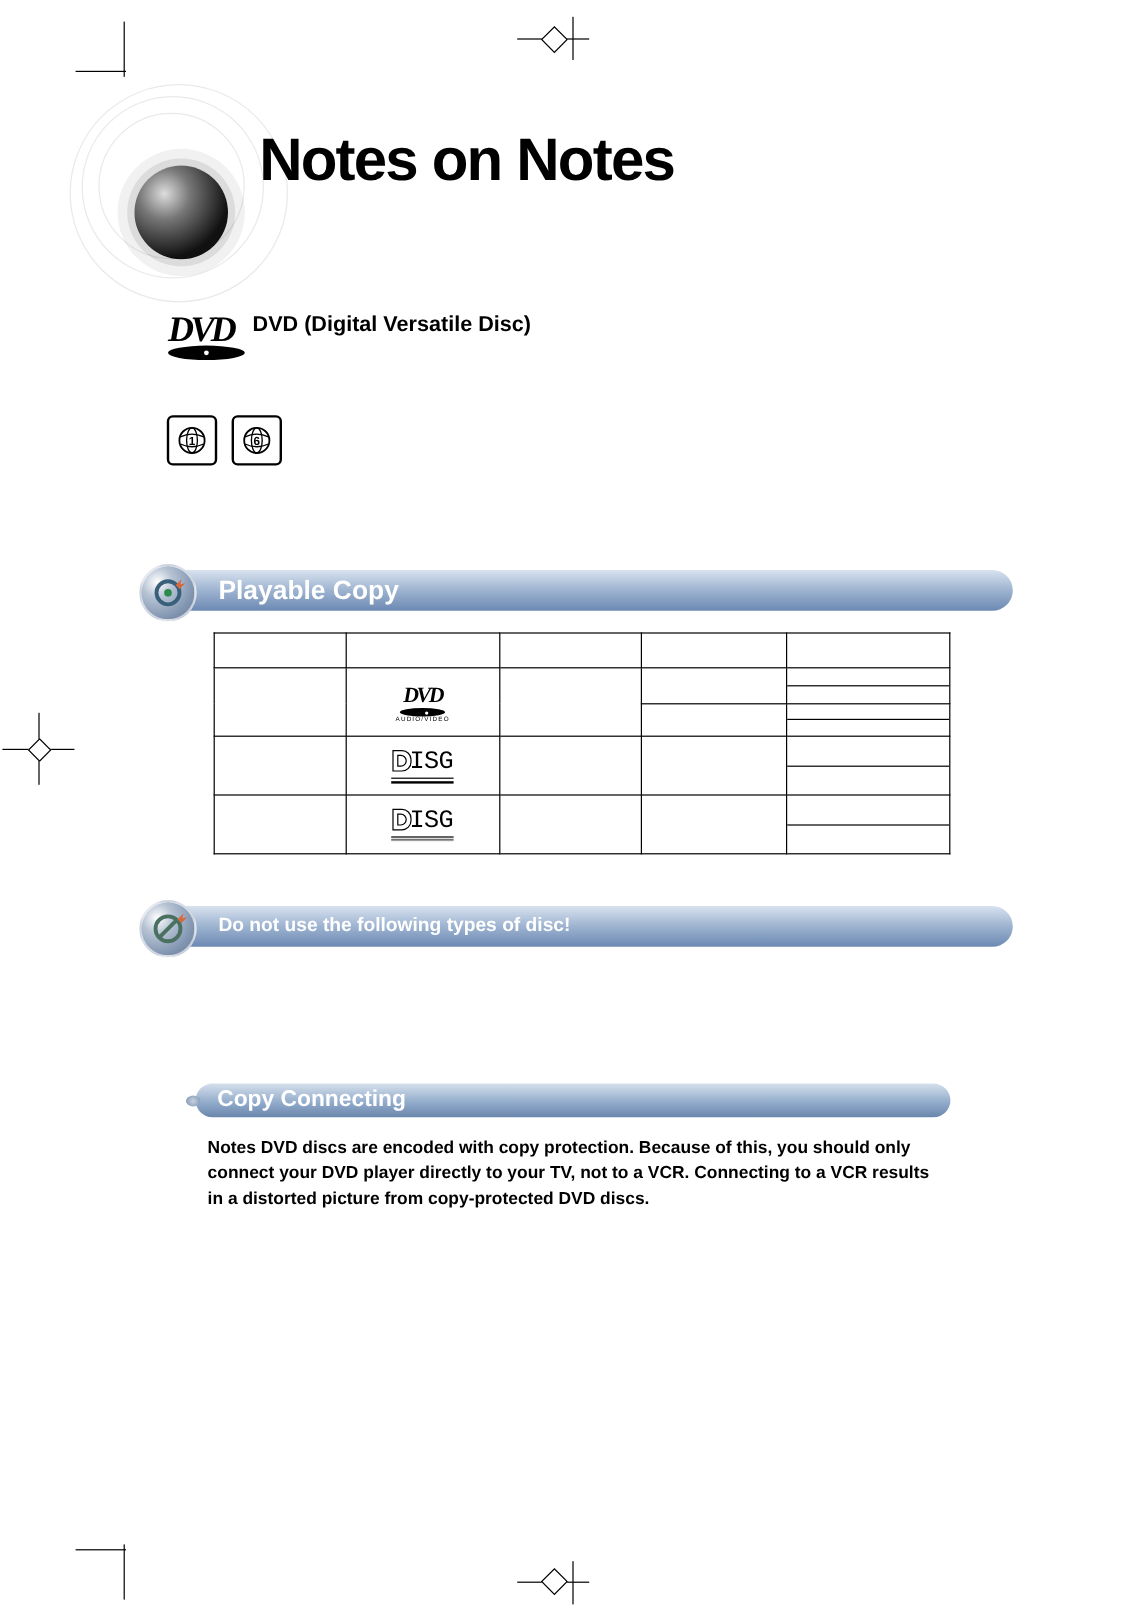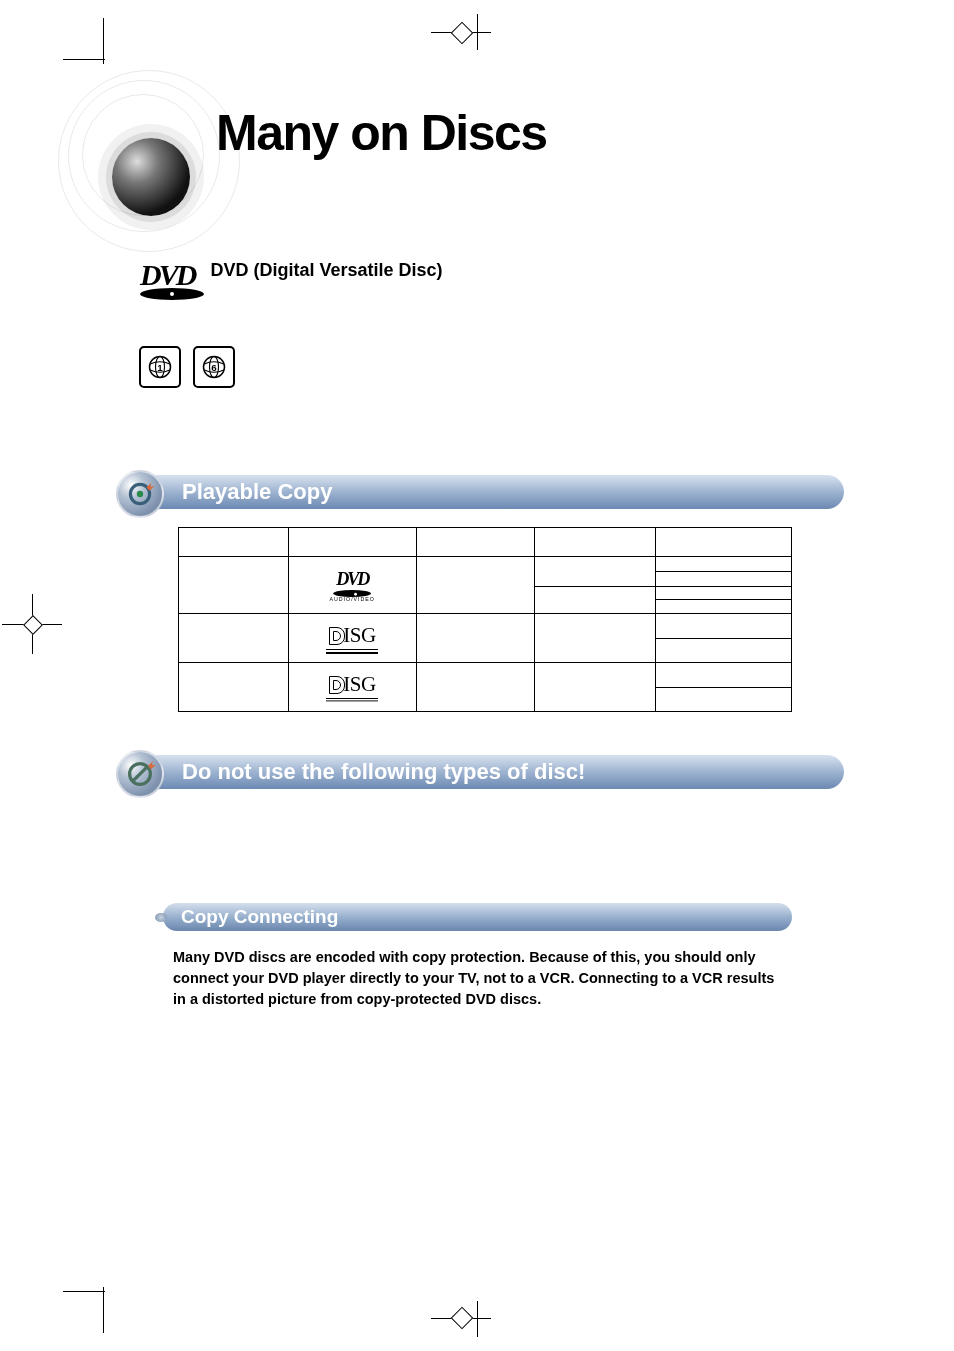--- a/index.html
+++ b/index.html
@@ -102,21 +102,21 @@
   }
   .section .bullet {
     position:absolute; left:-10px; top:-5px; width:44px; height:44px; border-radius:50%;
     background: radial-gradient(circle at 30% 30%, #fff, #b5c2d3 30%, #8094b0 70%, #6a7d96);
     border: 2px solid rgba(255,255,255,0.6);
     display:flex; align-items:center; justify-content:center;
   }
   .sec-playable { top:475px; }
   .sec-playable .section-text { font-size:22px; }
   .sec-nottype { top:755px; }
-  .sec-nottype .section-text { font-size:22px; }
+  .sec-nottype .section-text { font-size:16px; }
 
   .sub-section {
     position:absolute; left:163px; top:903px; width:611px; height:28px;
     border-radius:14px;
     background: linear-gradient(to bottom, #d5dfec 0%, #8da8c8 60%, #6b86ac 100%);
     color:#fff; font-weight:bold; font-size:19px; line-height:28px;
     padding-left:18px;
   }
   .sub-section::before {
     content:""; position:absolute; left:-8px; top:10px; width:12px; height:9px;
@@ -136,21 +136,21 @@
   }
   .tbl td, .tbl th { border:1px solid #000; }
   .tbl th { height:26px; }
   .tbl .c1 { width:110px; }
   .tbl .c2 { width:126px; }
   .tbl .c3 { width:118px; }
   .tbl .c4 { width:122px; }
   .tbl .c5 { width:136px; }
   .dvd-mini { transform:scale(0.7); transform-origin:center; text-align:center;}
   .dvd-mini .sub { font-size:7.5px; letter-spacing:1.4px; margin-top:-2px; display:block;}
-  .disc-logo { text-align:center; font-family:Liberation Serif, serif; }
+  .disc-logo { text-align:center; font-family:Liberation Mono, monospace; }
   .disc-logo-inner {
     display:inline-block;
     font-weight:400;
     font-size:21px;
     letter-spacing:-0.5px;
     position:relative;
   }
   .disc-logo-inner .d {
     display:inline-block; width:14px; height:16px; border:1.5px solid #000;
     border-radius:0 8px 8px 0; border-left:1.5px solid #000;
@@ -199,21 +199,21 @@
     
   </div>
 
   <div class="swirl">
     <div class="ring r1"></div>
       <div class="ring r2"></div>
       <div class="ring r3"></div>
     <div class="core"></div>
   </div>
 
-  <div class="title">Many on Discs</div>
+  <div class="title">Notes on Notes</div>
 
   <div class="dvd-block">
     <span class="dvd-logo-shell">
       <div class="dvd-logo-text">DVD</div>
       <div class="dvd-ellipse"></div>
     </span>
     <span class="dvd-label">DVD (Digital Versatile Disc)</span>
   </div>
 
   <div class="globes">
@@ -324,15 +324,15 @@
         <path d="M30 10 L36 4 L35 9 L40 8 L34 14 Z" fill="#d66a3c"></path>
       </svg>
     </div>
     <span class="section-text">Do not use the following types of disc!</span>
   </div>
 
   <div class="sub-section">
     <span>Copy Connecting</span>
   </div>
 
-  <div class="copy-text">Many DVD discs are encoded with copy protection. Because of this, you should only connect your DVD player directly to your TV, not to a VCR. Connecting to a VCR results in a distorted picture from copy-protected DVD discs.</div>
+  <div class="copy-text">Notes DVD discs are encoded with copy protection. Because of this, you should only connect your DVD player directly to your TV, not to a VCR. Connecting to a VCR results in a distorted picture from copy-protected DVD discs.</div>
 
 </div>
 
 </body></html>

